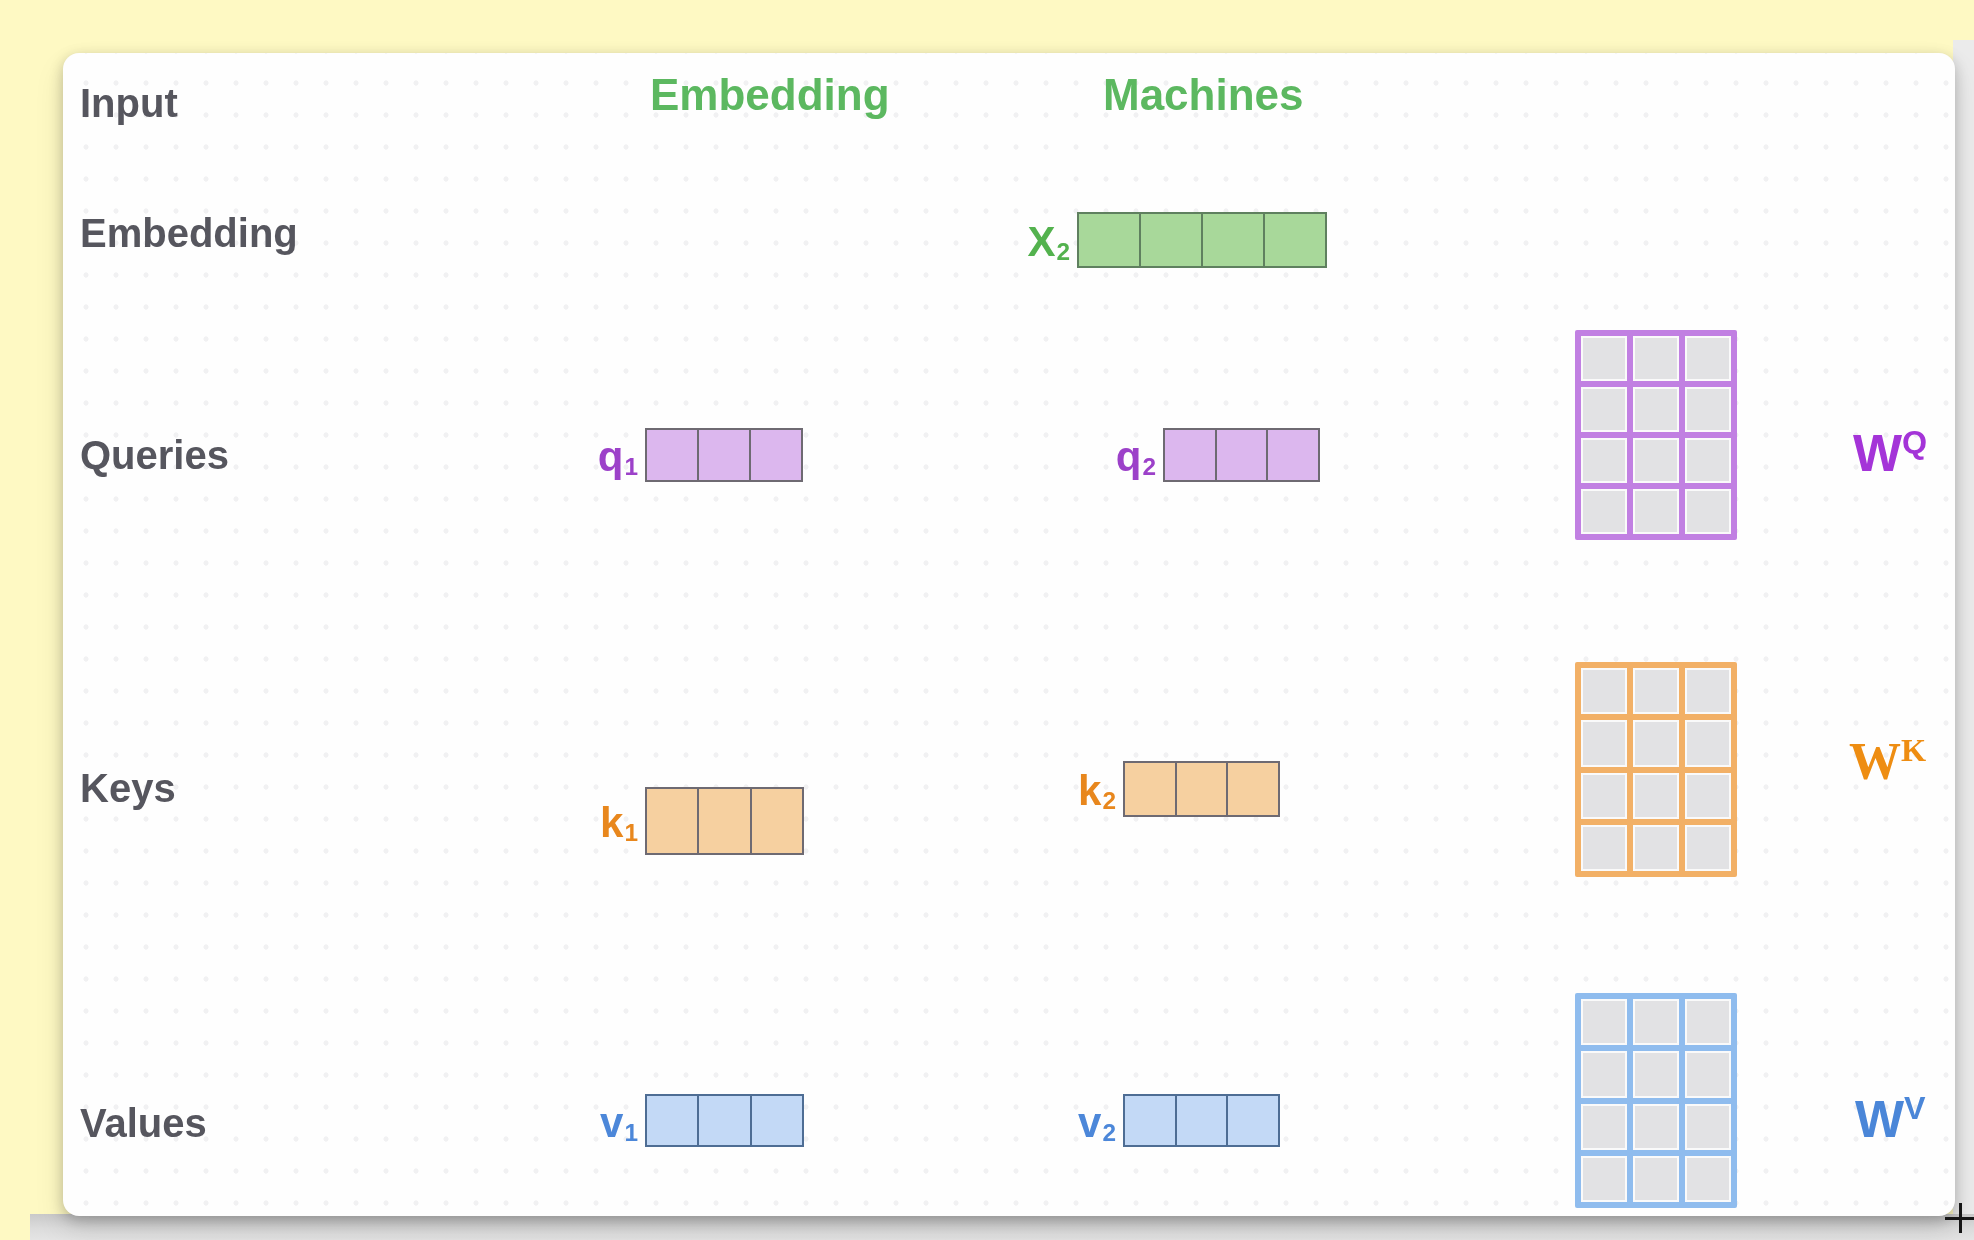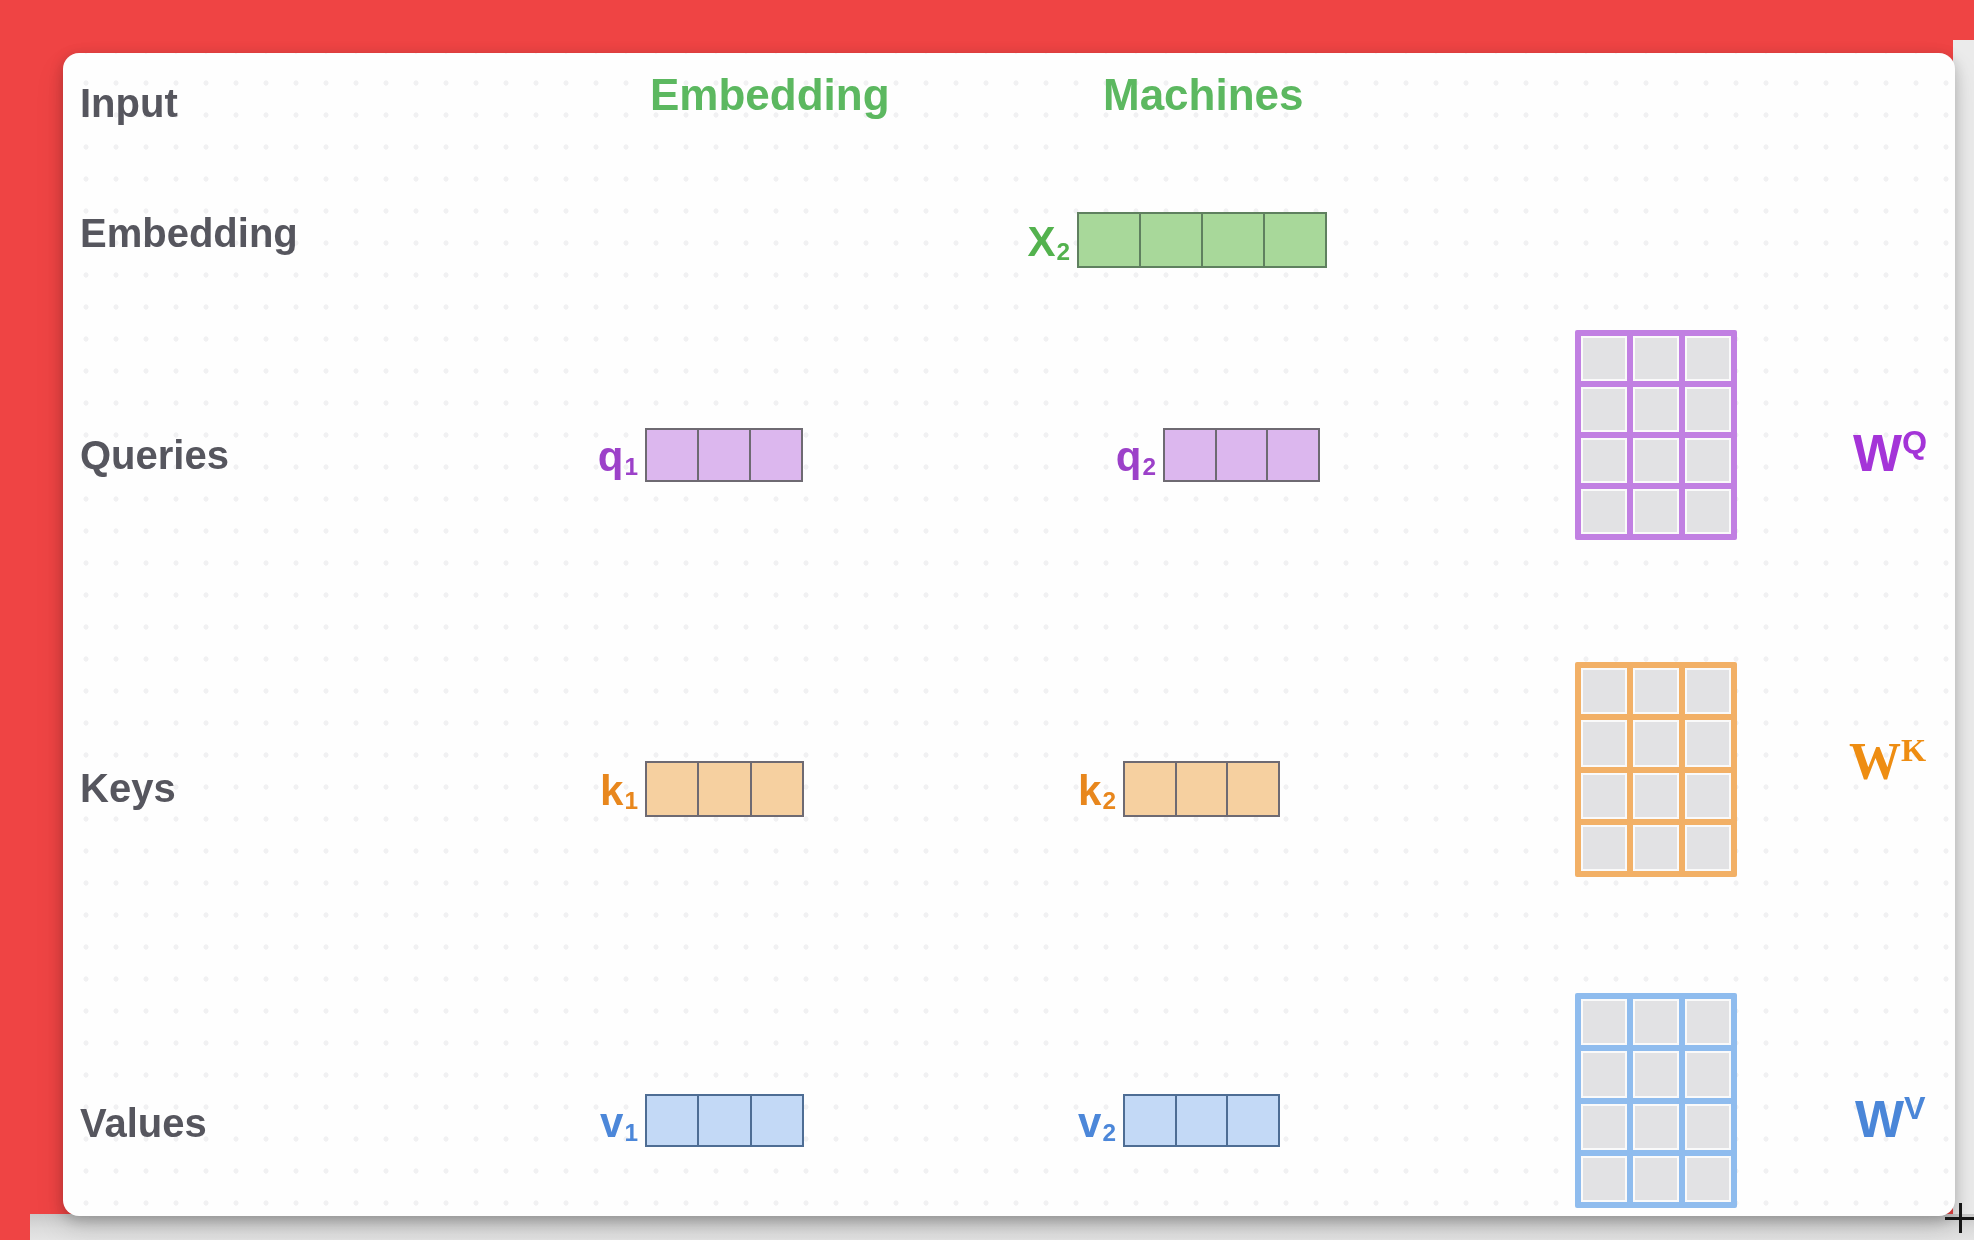--- a/index.html
+++ b/index.html
@@ -3,21 +3,21 @@
 <meta charset="utf-8">
 <style>
   * { margin: 0; padding: 0; box-sizing: border-box; }
   html, body { background: #ffffff; }
   body { font-family: "Liberation Sans", sans-serif; }
 
   #stage {
     position: relative;
     width: 1974px;
     height: 1240px;
-    background: #ef4444;
+    background: #fef9c3;
     overflow: hidden;
   }
 
   
   .right-strip {
     position: absolute;
     left: 1953px; top: 40px; right: 0; bottom: 0;
     background: #ebebeb;
   }
   
@@ -172,21 +172,21 @@
     </div>
     <div class="vector" style="left: 1060px; top: 375px; width: 157px; height: 54px; margin-left: 40px; --fill: #dcb7ee; --stroke: #6e6a72;">
       <span class="vec-label" style="color: rgb(156, 65, 201);"><span>q</span><sub>2</sub></span>
       <div class="cells">
           <div class="vec-cell"></div>
           <div class="vec-cell"></div>
           <div class="vec-cell"></div>
         </div>
     </div>
 
-    <div class="vector" style="left: 582px; top: 708px; width: 159px; height: 56px; --fill: #f6d0a0; --stroke: #6e6a72;">
+    <div class="vector" style="left: 582px; top: 734px; width: 159px; height: 68px; --fill: #f6d0a0; --stroke: #6e6a72;">
       <span class="vec-label" style="color: rgb(232, 135, 29);"><span>k</span><sub>1</sub></span>
       <div class="cells">
           <div class="vec-cell"></div>
           <div class="vec-cell"></div>
           <div class="vec-cell"></div>
         </div>
     </div>
     <div class="vector" style="left: 1060px; top: 708px; width: 157px; height: 56px; --fill: #f6d0a0; --stroke: #6e6a72;">
       <span class="vec-label" style="color: rgb(232, 135, 29);"><span>k</span><sub>2</sub></span>
       <div class="cells">

